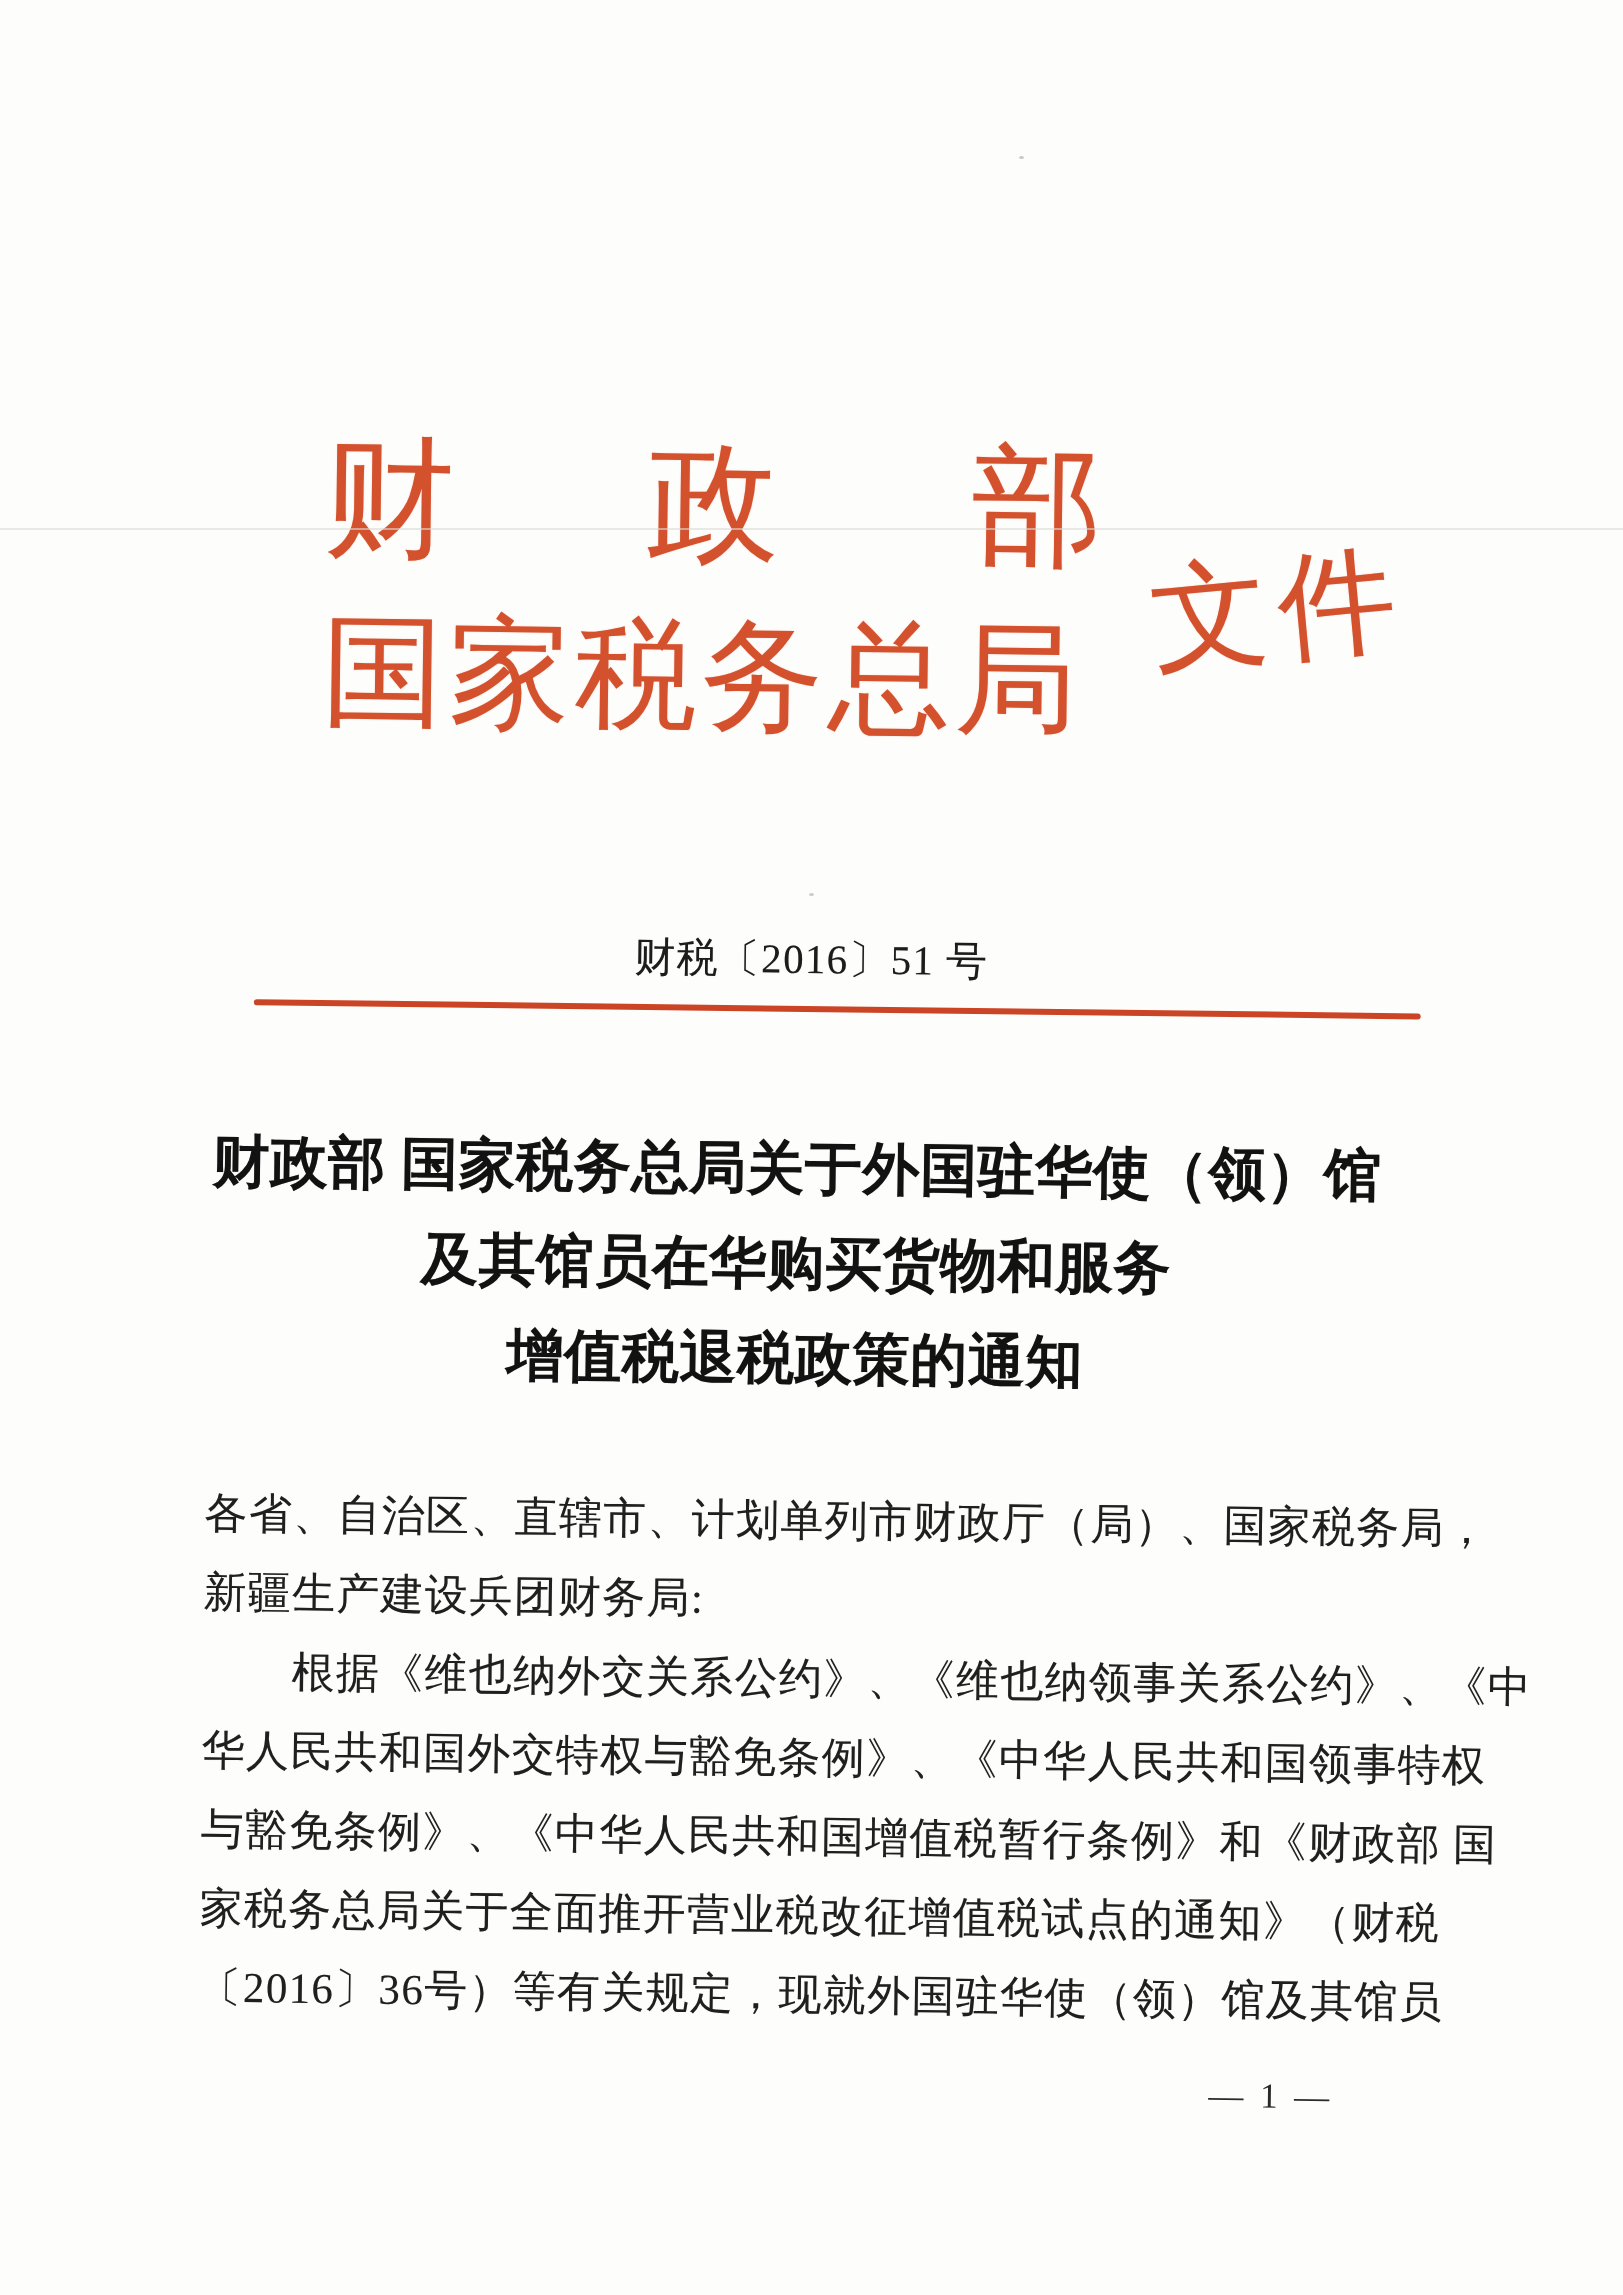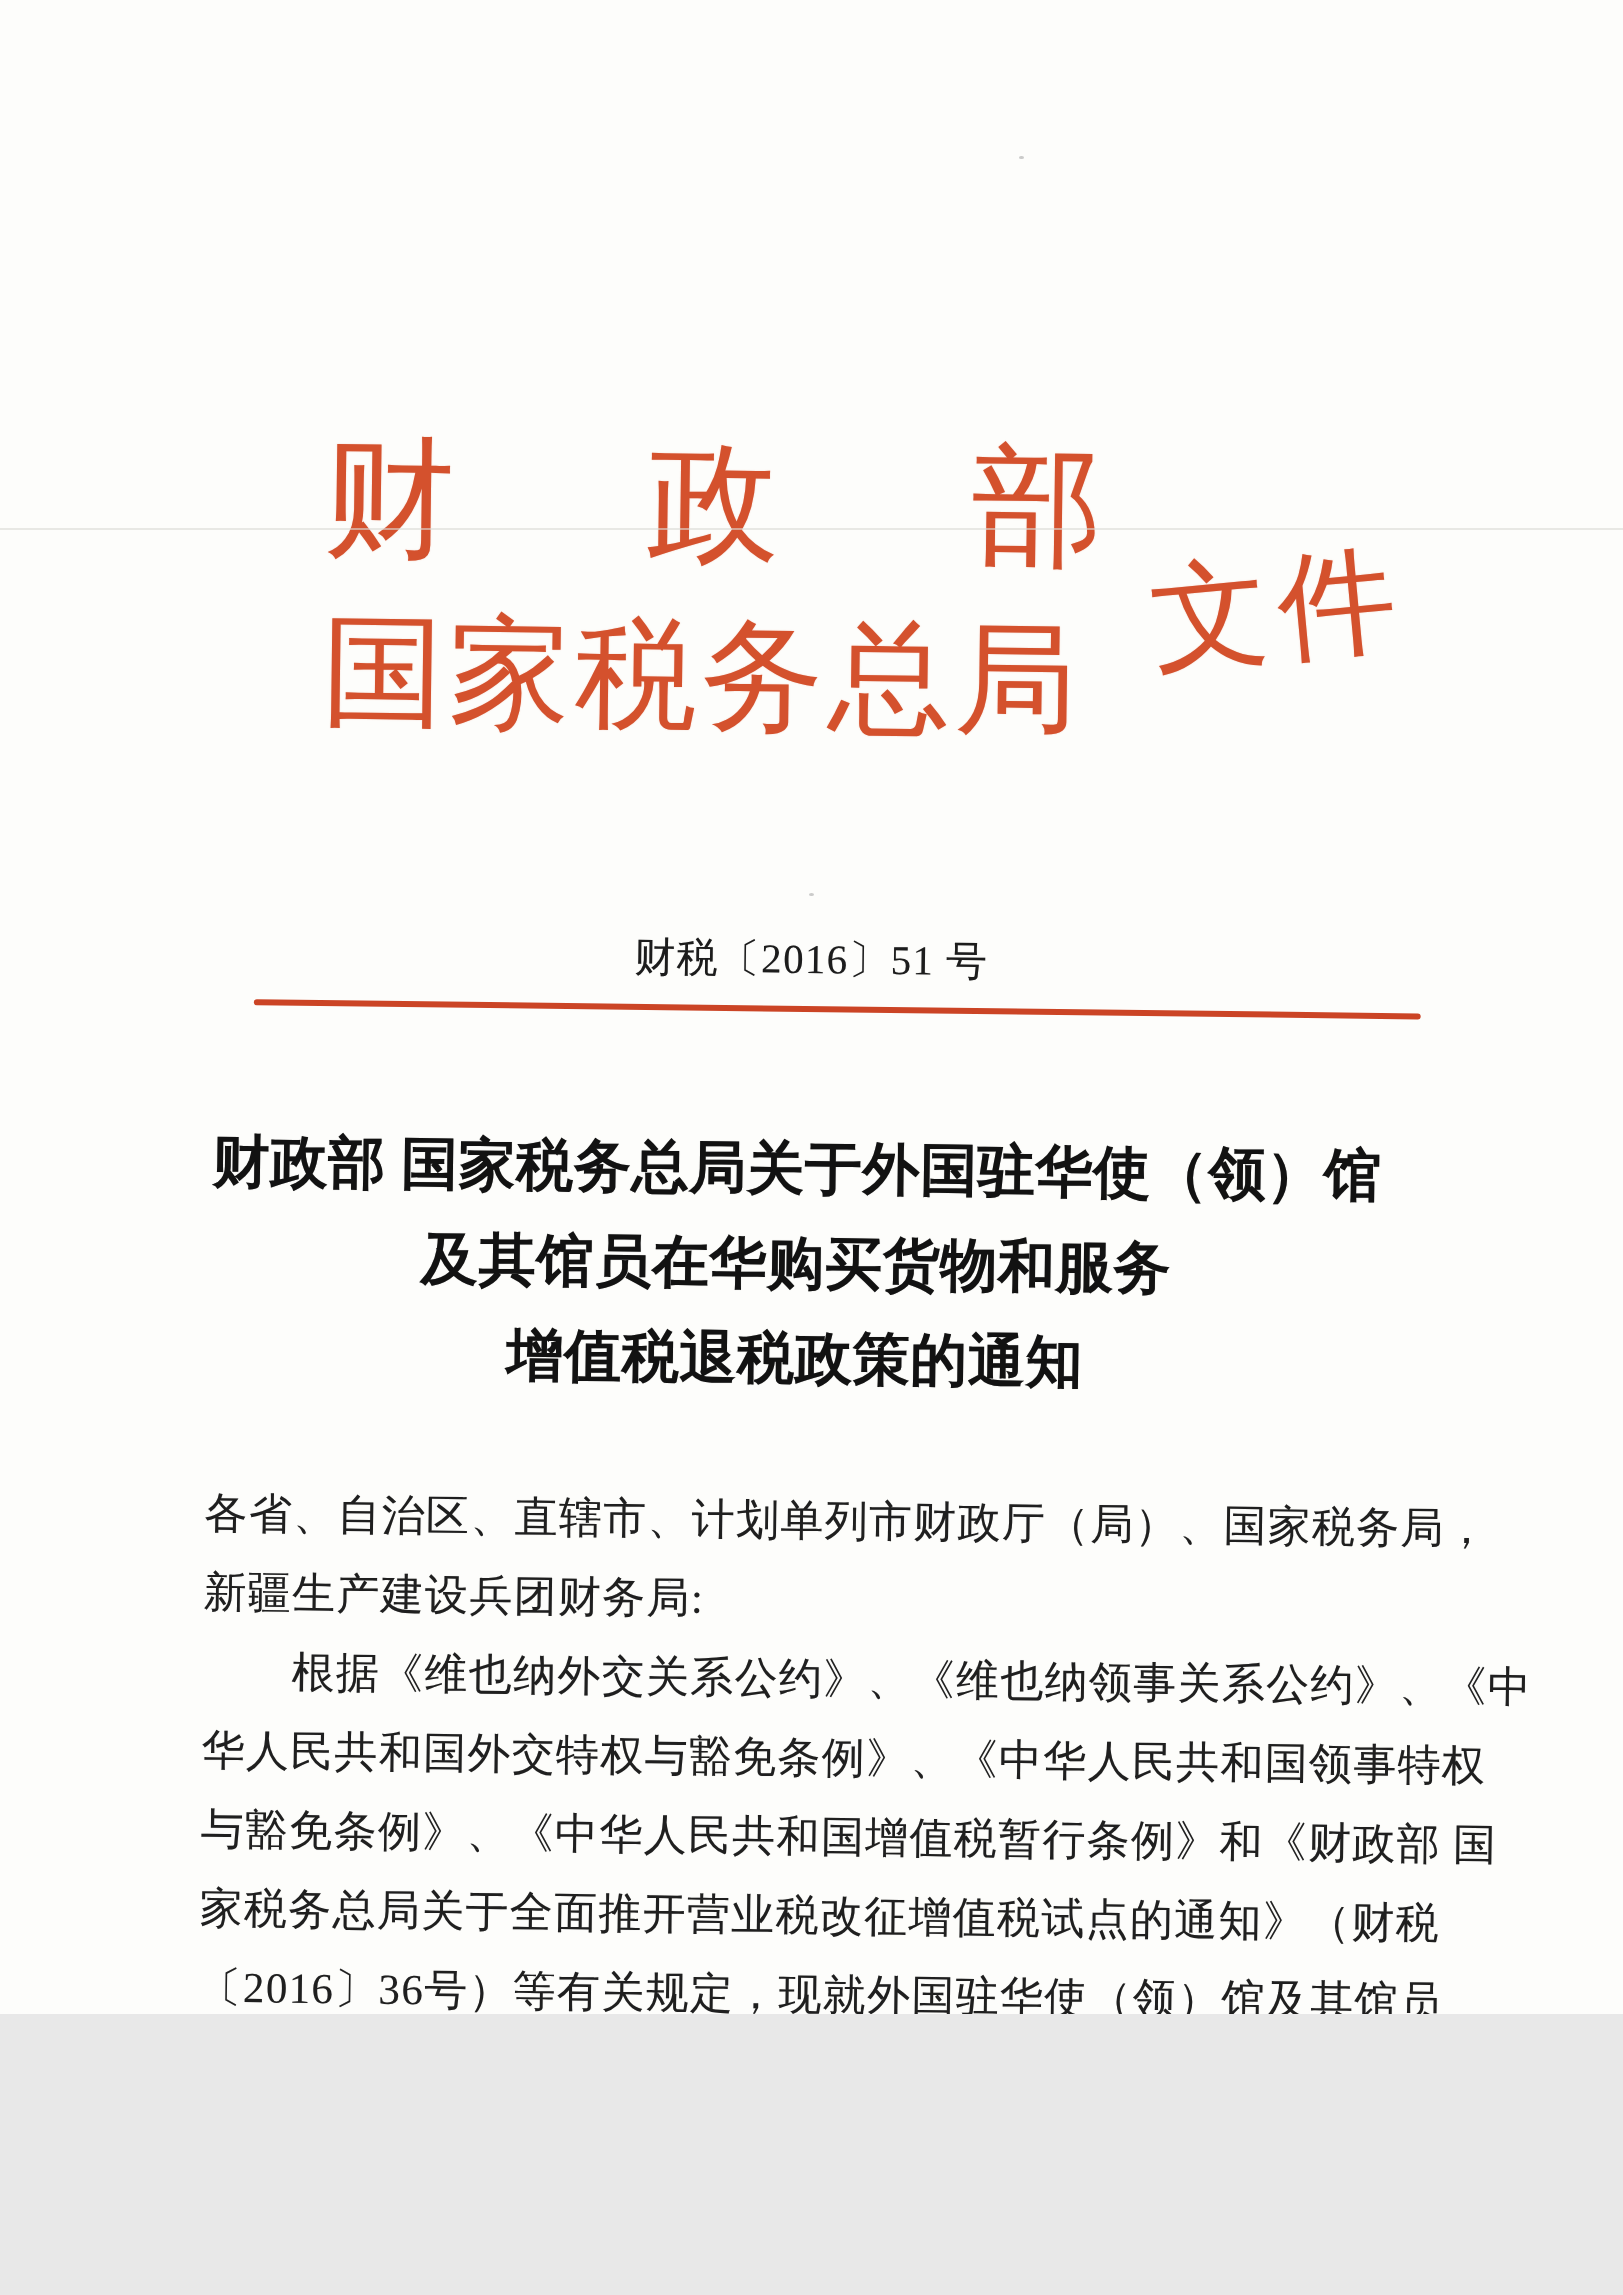--- a/index.html
+++ b/index.html
@@ -1,18 +1,18 @@
 <!DOCTYPE html>
 <html style="font-size:10.5px"><head>
 <meta charset="utf-8">
 <style>
   html,body{margin:0;padding:0;background:#e8e8e8;}
   .page{
     position:relative;
-    width:1623px;height:2014px;
+    width:1623px;height:2295px;
     background:#fdfdfb;
     overflow:hidden;
     font-family:"Liberation Serif", serif;
     color:#1f1f1f;
   }
   .skew{
     position:absolute;inset:0;
     transform:rotate(0.7deg);
     transform-origin:0 0;
   }

